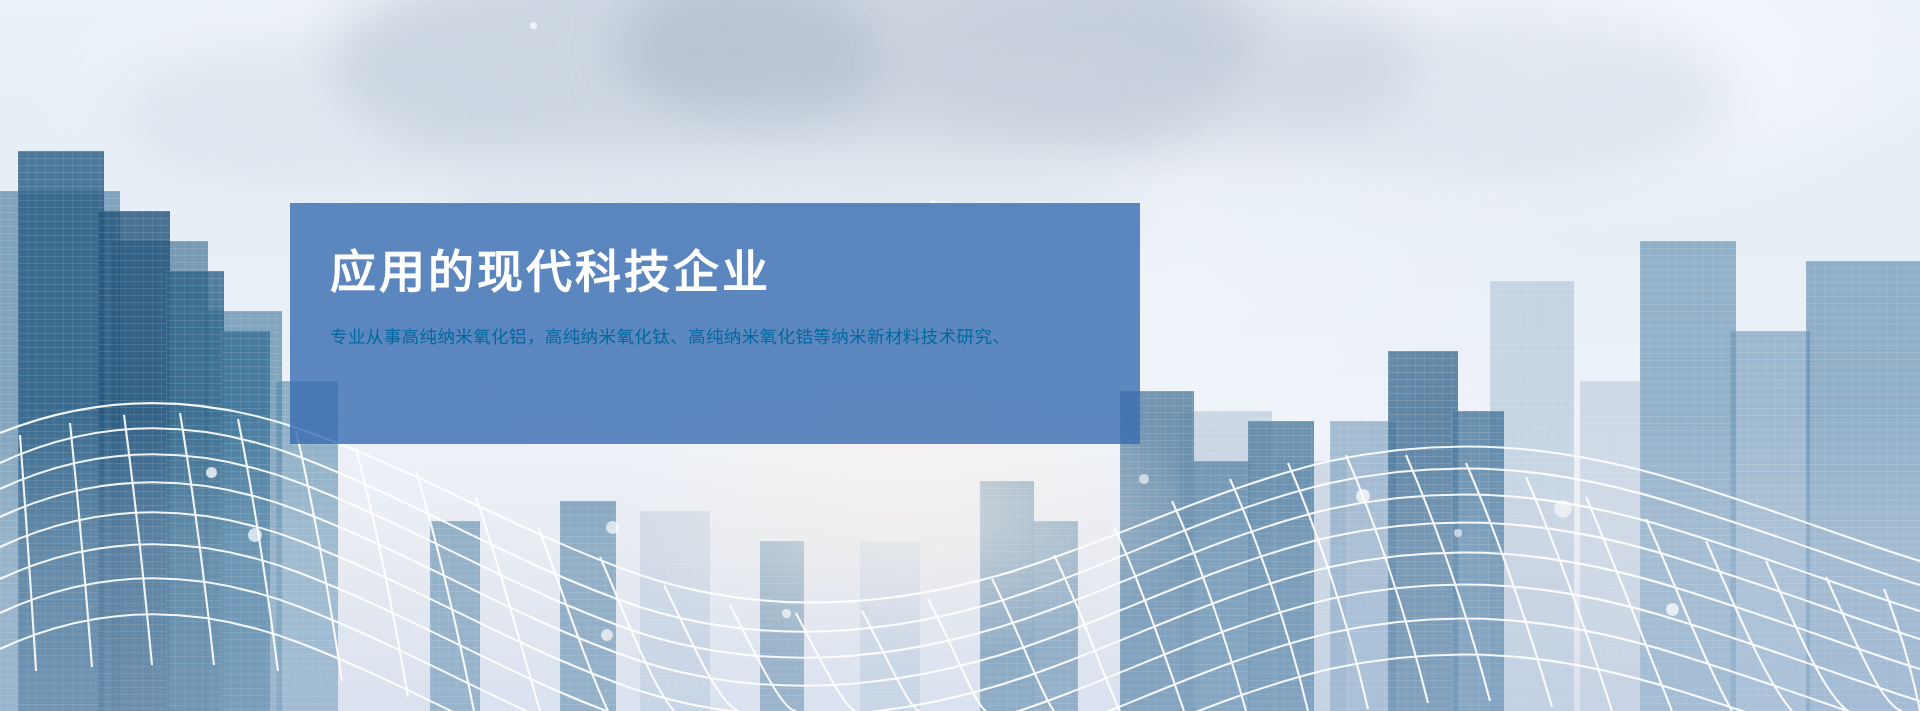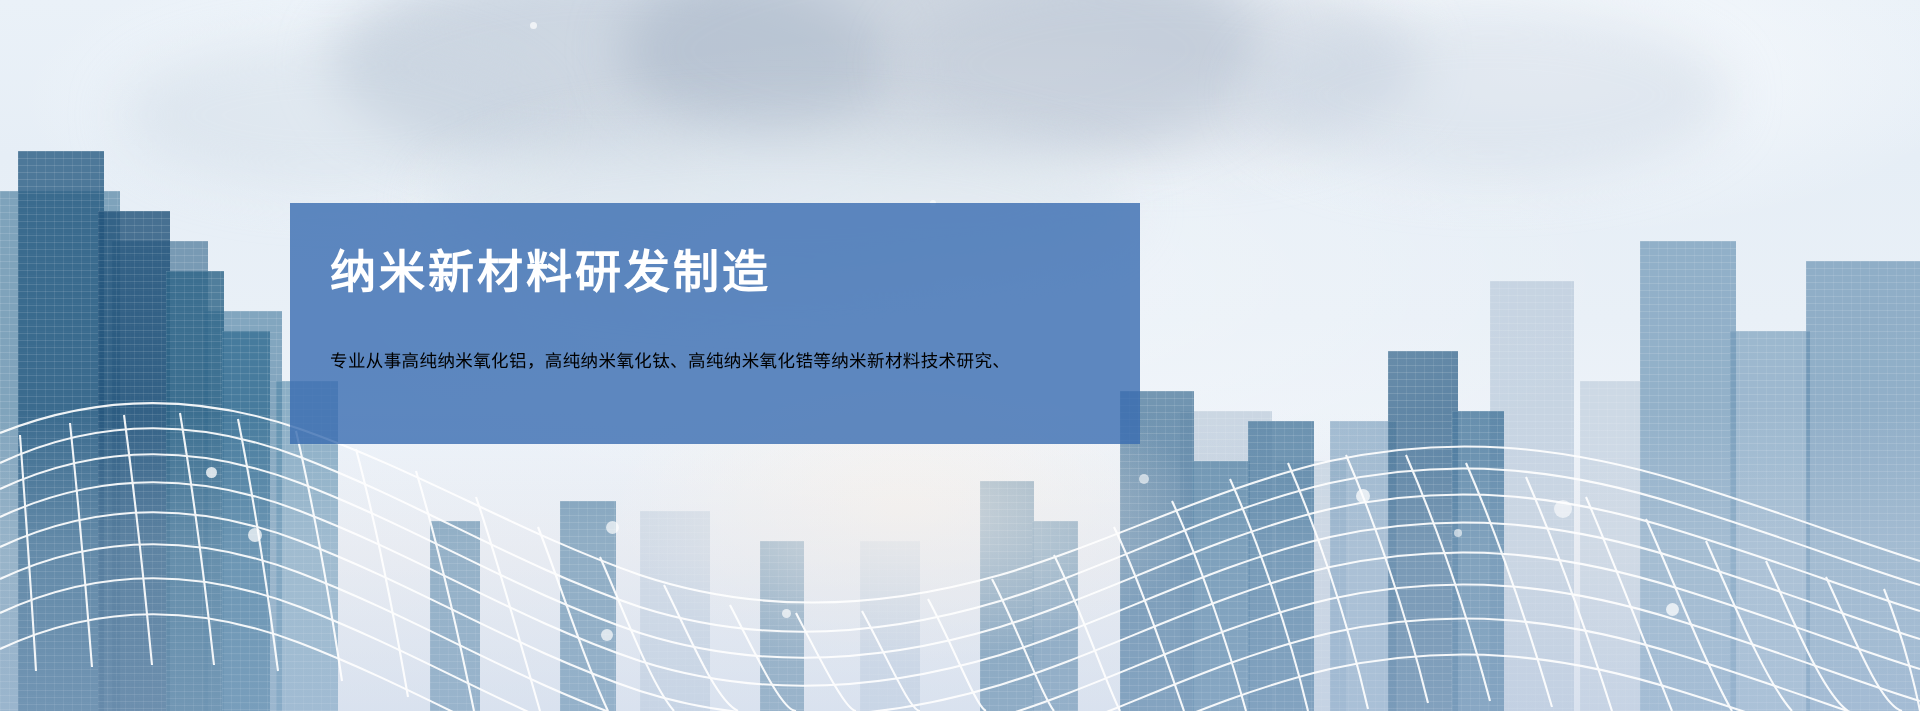--- a/index.html
+++ b/index.html
@@ -85,22 +85,22 @@
   }
   .panel-title{
     color:#ffffff;
     font-size:46px;
     font-weight:700;
     letter-spacing:3px;
     line-height:1.1;
     white-space:nowrap;
   }
   .panel-desc{
-    margin-top:46px;
-    color:#000000;
+    margin-top:22px;
+    color:#0369a1;
     font-size:17.5px;
     font-weight:400;
     line-height:2.0;
     letter-spacing:.4px;
     max-width:780px;
   }
   .panel-desc .ln{ display:block; }
 </style>
 </head>
 <body>
@@ -212,19 +212,19 @@
         <path d="M1646,148 C1672,206 1704,290 1732,340"></path>
         <path d="M1706,170 C1732,228 1764,308 1792,340"></path>
         <path d="M1766,190 C1792,246 1822,322 1848,340"></path>
         <path d="M1826,206 C1852,262 1880,334 1902,340"></path>
         <path d="M1884,218 C1906,272 1918,330 1920,340"></path>
       </g>
     </svg>
   </div>
 
   <div class="panel">
-    <h1 class="panel-title">纳米新材料研发制造</h1>
+    <h1 class="panel-title">应用的现代科技企业</h1>
     <p class="panel-desc">
       <span class="ln">专业从事高纯纳米氧化铝，高纯纳米氧化钛、高纯纳米氧化锆等纳米新材料技术研究、</span>
     </p>
   </div>
 
 </div>
 
 </body></html>

